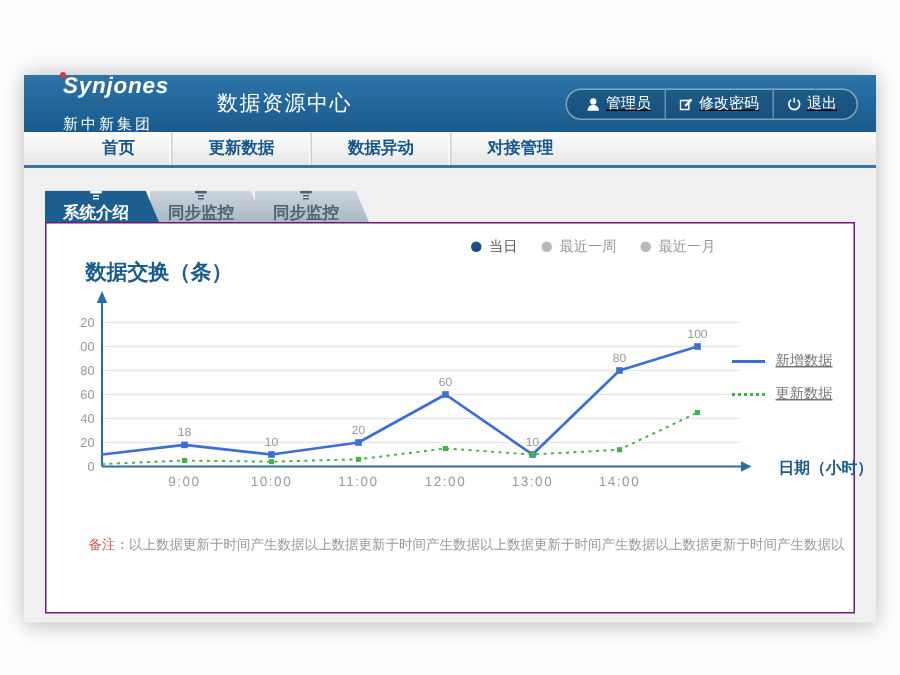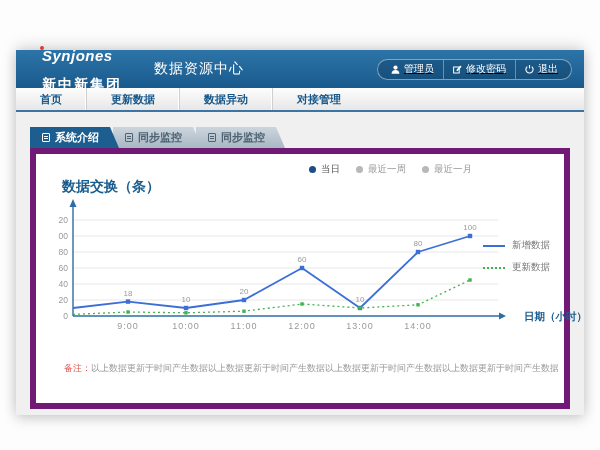--- a/index.html
+++ b/index.html
@@ -7,57 +7,57 @@
   .canvas { position:relative; width:600px; height:450px; }
   .window { position:absolute; left:16px; top:50px; width:568px; height:365px;
             background:#f0f0f0; box-shadow:0 -4px 14px rgba(0,0,0,.13), 0 4px 12px rgba(0,0,0,.16); }
 
   
   .header { position:absolute; top:0; left:0; right:0; height:38px;
             background:linear-gradient(#2d74a8,#1a5a8c); display:flex; align-items:center; padding:12px 12px; }
   .logo { position:relative; color:#fff; line-height:1; margin-left:14px; }
   .logo-en { font-size:15px; font-weight:bold; font-style:italic; letter-spacing:.5px; }
   .logo-dot { position:absolute; left:-2px; top:-2px; width:4px; height:4px; border-radius:50%; background:#e03b2f; }
-  .logo-cn { font-size:14px; font-weight:bold; letter-spacing:2px; margin-top:14px; }
+  .logo-cn { font-size:10px; font-weight:normal; letter-spacing:2px; margin-top:14px; }
   .app-title { color:#fff; font-size:14px; margin-left:32px; letter-spacing:1px; }
   .user-pill { margin-left:auto; display:flex; align-items:flex-start; height:21px; border:1px solid rgba(255,255,255,.45);
                border-radius:11px; background:rgba(8,48,80,.30); padding:0 4px;text-decoration:underline; }
   .pill-item { display:flex; align-items:center; gap:4px; color:#fff; font-size:10px; padding:0 9px; height:100%; cursor:pointer; }
   .pill-item + .pill-item { border-left:1px solid rgba(255,255,255,.35); }
   .pill-item svg { display:block; }
 
   
   .nav { position:absolute; top:38px; left:0; right:0; height:24px;
-         background:linear-gradient(#fdfdfd,#e7e7e7); border-bottom:2px solid #3c74a4; display:flex; }
+         background:linear-gradient(#fdfdfd,#e7e7e7); border-bottom:2px solid #3c74a4; display:flex;padding-left:28px; }
   .nav-item { line-height:22px; padding:0 24px; font-size:11px; font-weight:bold; color:#17578a; cursor:pointer; }
   .nav-item + .nav-item { border-left:1px solid #cfcfcf; box-shadow:-1px 0 0 #fff; }
 
   
   .tabs { position:absolute; top:77px; left:14px; display:flex; }
   .tab { display:inline-flex; align-items:center; gap:5px; height:21px; padding:0 20px 0 12px; font-size:11px; font-weight:bold;
-         clip-path:polygon(0 0, calc(100% - 9px) 0, 100% 100%, 0 100%); margin-right:-6px; cursor:pointer; position:relative; }
+         clip-path:polygon(0 0, calc(100% - 9px) 0, 100% 100%, 0 100%); margin-right:-6px; cursor:pointer; position:relative;flex-direction:column; }
   .tab.active { background:#1d5e90; color:#fff; z-index:3; }
   .tab.inactive { background:linear-gradient(#ccd5dd,#a9b8c4); color:#4e6373; }
   .tab:nth-child(2){ z-index:2; } .tab:nth-child(3){ z-index:1; }
   .tab-icon { width:8px; height:9px; border:1px solid currentColor; border-radius:1px; position:relative; }
   .tab-icon:before { content:""; position:absolute; left:1px; right:1px; top:2px; border-top:1px solid currentColor; }
   .tab-icon:after  { content:""; position:absolute; left:1px; right:1px; top:4px; border-top:1px solid currentColor; }
 
   
   .panel { position:absolute; left:14px; right:14px; top:98px; bottom:6px; background:#fff;
-           border:6px solid #701a75; }
+           border:1px solid #701a75; }
   .filters { position:absolute; top:9px; right:92px; display:flex; gap:16px; align-items:center; }
   .filter { display:flex; align-items:center; gap:5px; font-size:9.5px; cursor:pointer; }
   .dot { width:7px; height:7px; border-radius:50%; }
   .filter.sel .dot { background:#1a4e86; } .filter.sel { color:#555; }
   .filter.unsel .dot { background:#b8b8b8; } .filter.unsel { color:#999; }
   .y-title { position:absolute; top:24px; left:26px; font-size:14px; font-weight:bold; color:#1a5c8e; }
   .chart-svg { position:absolute; top:44px; left:22px; }
   .x-title { position:absolute; top:156px; left:488px; font-size:10.5px; font-weight:bold; color:#1a5c8e; white-space:nowrap; }
-  .legend { position:absolute; top:85px; right:14px; font-size:9.5px; color:#777; }
+  .legend { position:absolute; top:85px; right:14px; font-size:9.5px; color:#777;text-decoration:underline; }
   .legend-row { display:flex; align-items:center; gap:7px; margin-bottom:9px; }
   .sample-solid  { width:22px; border-top:2px solid #3b6fd7; }
   .sample-dotted { width:22px; border-top:2px dotted #3eb44a; }
   .note { position:absolute; top:208px; left:28px; right:6px; font-size:9px; color:#999; white-space:nowrap; overflow:hidden; }
   .note-label { color:#d9534f; }
 </style>
 </head>
 <body>
 
 <div class="canvas">

